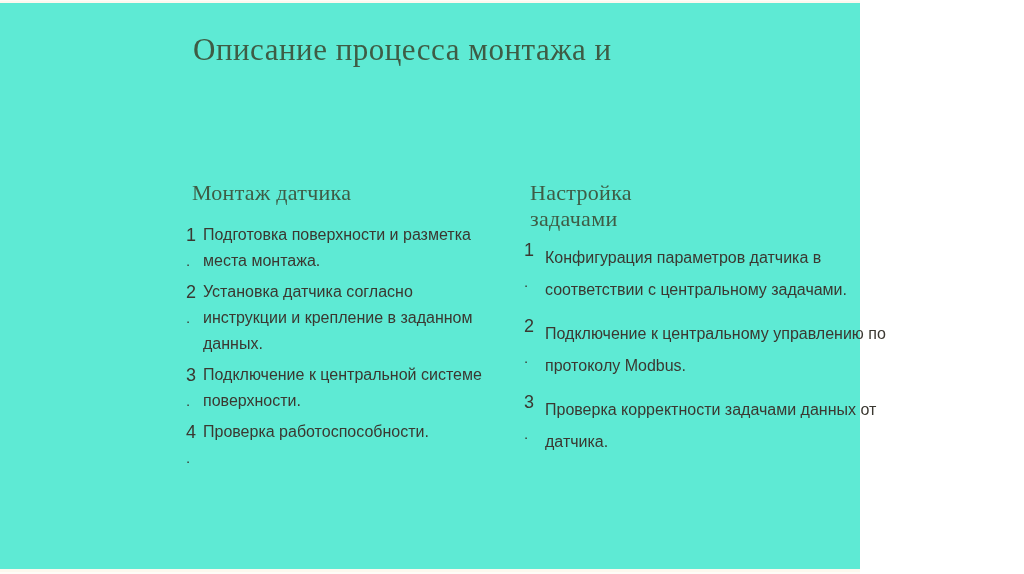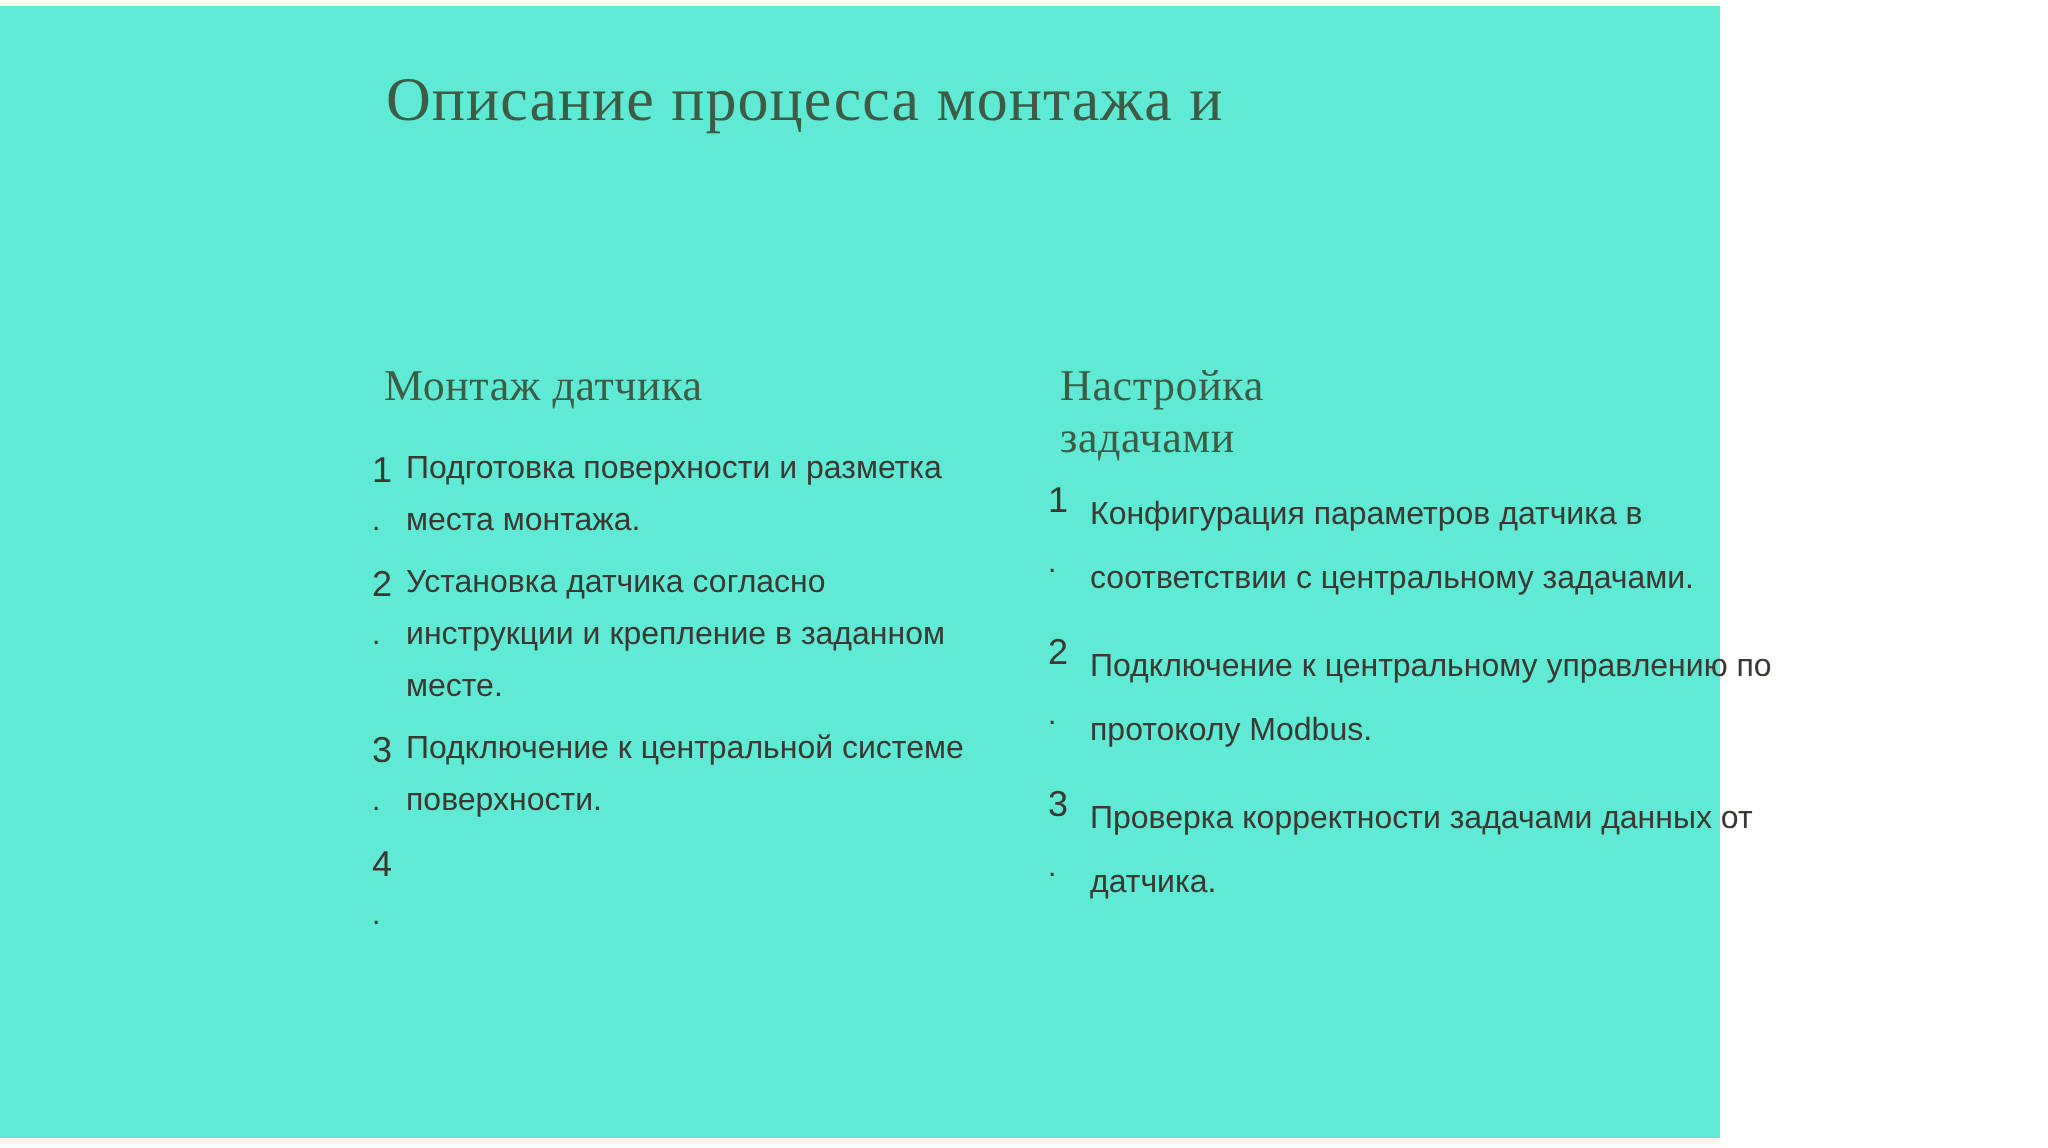--- a/index.html
+++ b/index.html
@@ -110,36 +110,37 @@
         <span class="dot">.</span>
       </div>
       <div class="txt">Подготовка поверхности и разметка места монтажа.</div>
     </div>
 
     <div class="item">
       <div class="marker">
         <span class="num">2</span>
         <span class="dot">.</span>
       </div>
-      <div class="txt">Установка датчика согласно инструкции и крепление в заданном месте.</div>
+      <div class="txt">Установка датчика согласно инструкции и крепление в заданном данных.</div>
     </div>
 
     <div class="item">
       <div class="marker">
         <span class="num">3</span>
         <span class="dot">.</span>
       </div>
       <div class="txt">Подключение к центральной системе поверхности.</div>
     </div>
 
     <div class="item">
       <div class="marker">
         <span class="num">4</span>
         <span class="dot">.</span>
       </div>
+      <div class="txt">Проверка работоспособности.</div>
     </div>
   </div>
 
   <div class="col col-right">
     <h2>Настройка задачами</h2>
 
     <div class="item">
       <div class="marker">
         <span class="num">1</span>
         <span class="dot">.</span>

